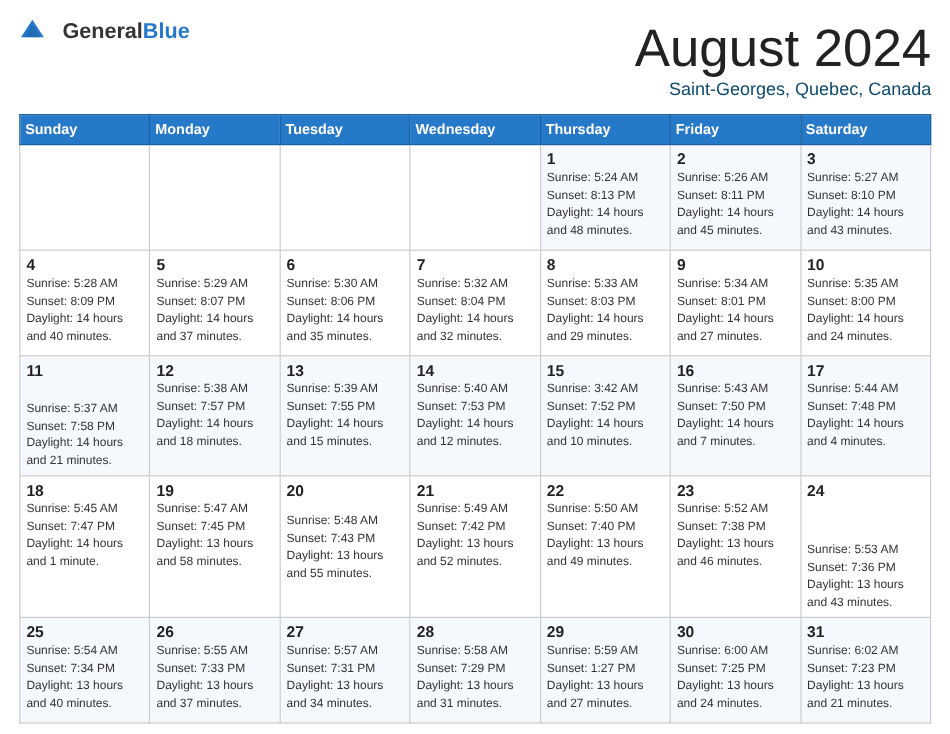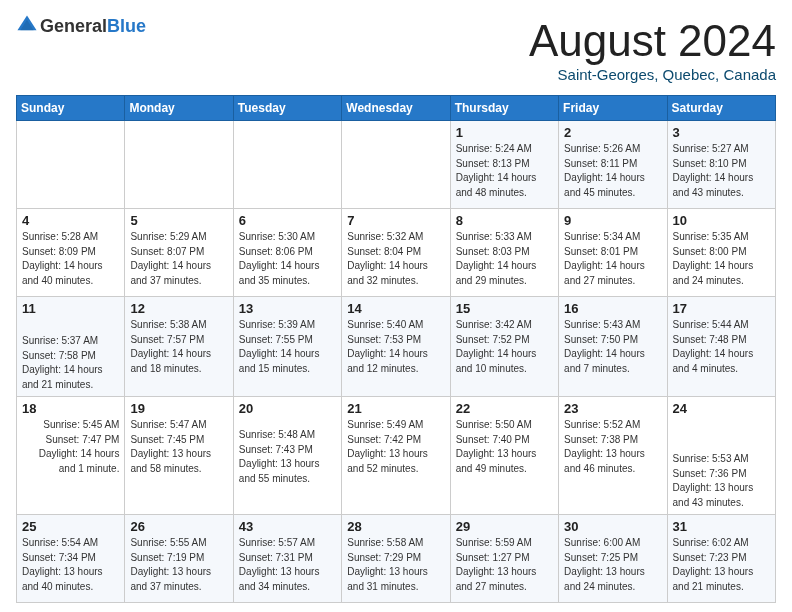--- a/index.html
+++ b/index.html
@@ -11,21 +11,22 @@
       padding: 16px;
     }
     .header {
       display: flex;
       align-items: flex-start;
       justify-content: space-between;
       margin-bottom: 12px;
     }
     .logo {
       display: flex;
-      gap: 2px;
+      align-items: center;
+      gap: 14px;
     }
     .logo-icon {
       width: 22px;
       height: 22px;
       margin-top: -2px;
     }
     .title-block {
       text-align: right;
     }
     .month-year {
@@ -240,21 +241,21 @@
           <span class="day-number">17</span>
           <div class="day-info" style="white-space: pre-line;">Sunrise: 5:44 AM
 Sunset: 7:48 PM
 Daylight: 14 hours
 and 4 minutes.</div>
         </td>
       </tr>
       <tr>
         <td>
           <span class="day-number">18</span>
-          <div class="day-info" style="white-space: pre-line; text-align: right;">Sunrise: 5:45 AM
+          <div class="day-info" style="white-space: pre-line;">Sunrise: 5:45 AM
 Sunset: 7:47 PM
 Daylight: 14 hours
 and 1 minute.</div>
         </td>
         <td>
           <span class="day-number">19</span>
           <div class="day-info" style="white-space: pre-line;">Sunrise: 5:47 AM
 Sunset: 7:45 PM
 Daylight: 13 hours
 and 58 minutes.</div>
@@ -299,26 +300,26 @@
         <td>
           <span class="day-number">25</span>
           <div class="day-info" style="white-space: pre-line;">Sunrise: 5:54 AM
 Sunset: 7:34 PM
 Daylight: 13 hours
 and 40 minutes.</div>
         </td>
         <td>
           <span class="day-number">26</span>
           <div class="day-info" style="white-space: pre-line;">Sunrise: 5:55 AM
-Sunset: 7:19 PM
+Sunset: 7:33 PM
 Daylight: 13 hours
 and 37 minutes.</div>
         </td>
         <td>
-          <span class="day-number">43</span>
+          <span class="day-number">27</span>
           <div class="day-info" style="white-space: pre-line;">Sunrise: 5:57 AM
 Sunset: 7:31 PM
 Daylight: 13 hours
 and 34 minutes.</div>
         </td>
         <td>
           <span class="day-number">28</span>
           <div class="day-info" style="white-space: pre-line;">Sunrise: 5:58 AM
 Sunset: 7:29 PM
 Daylight: 13 hours

